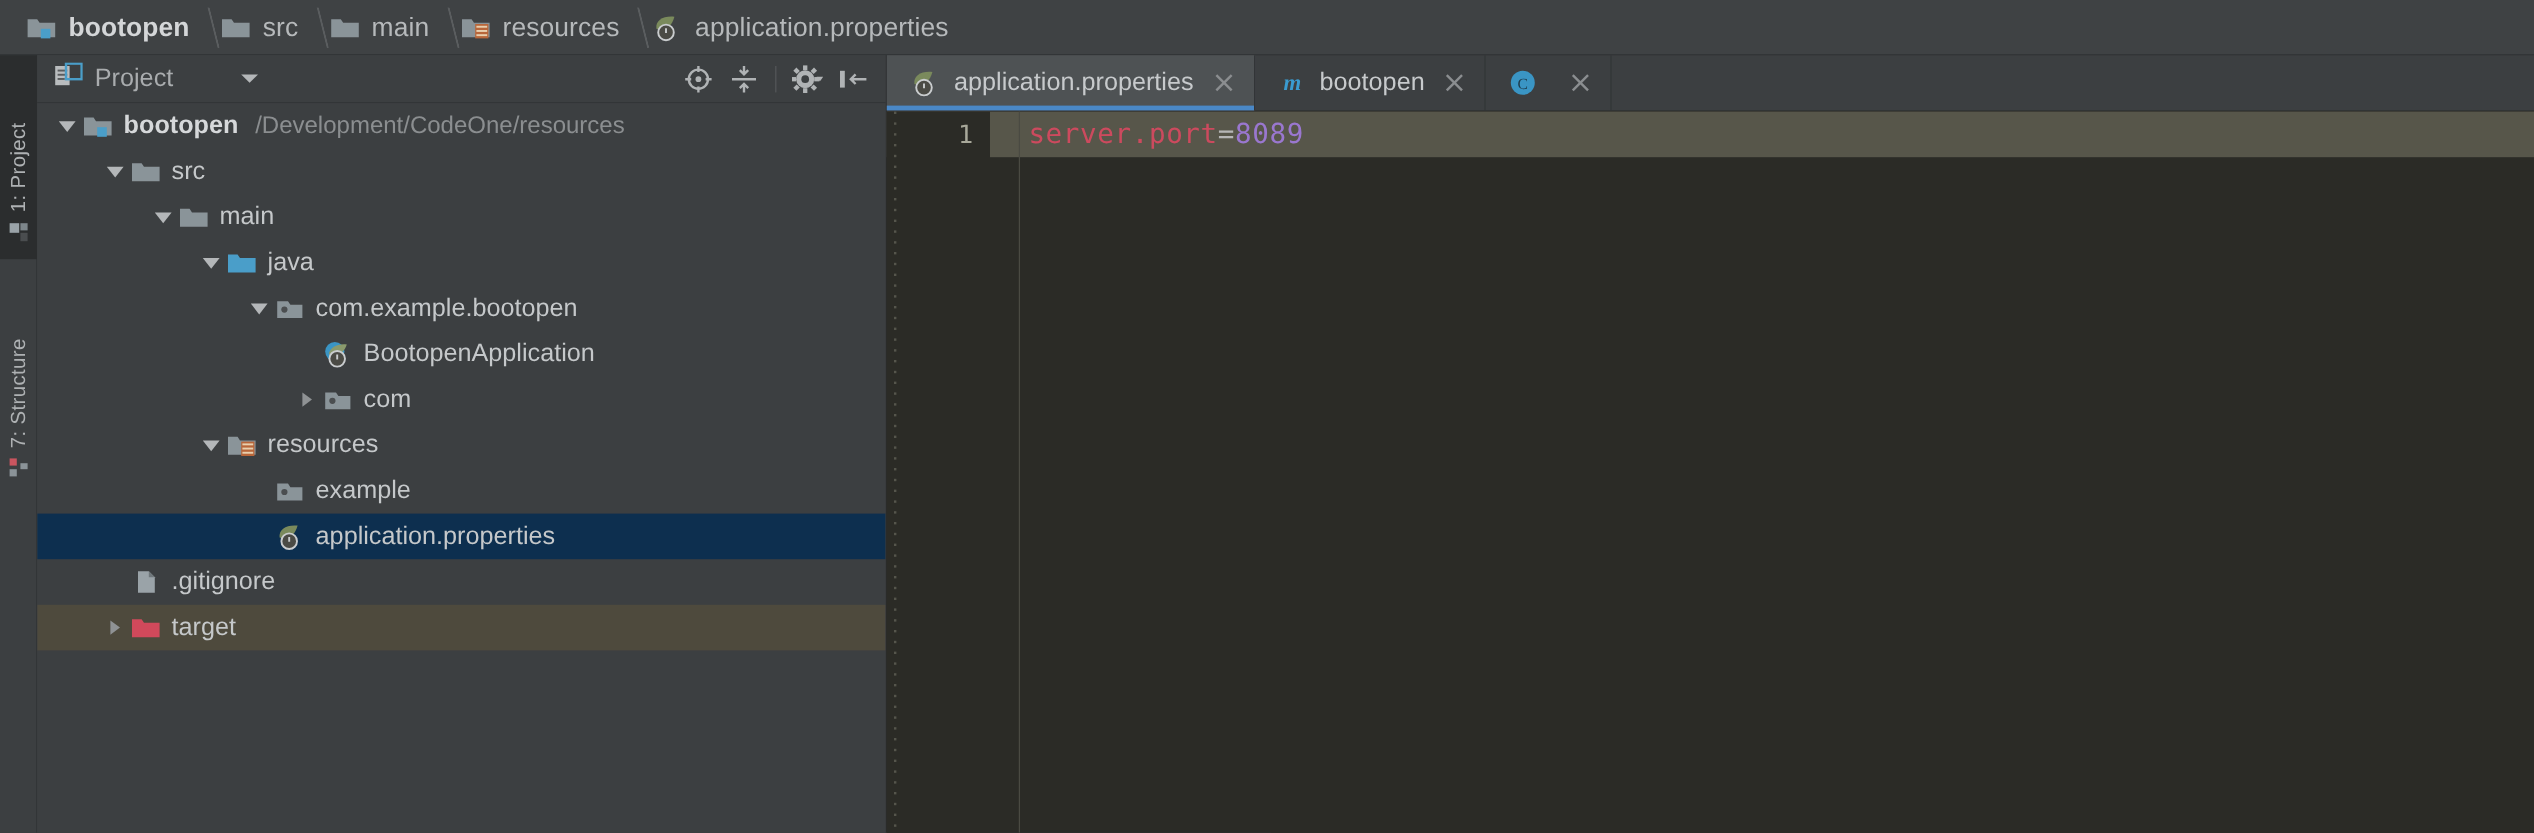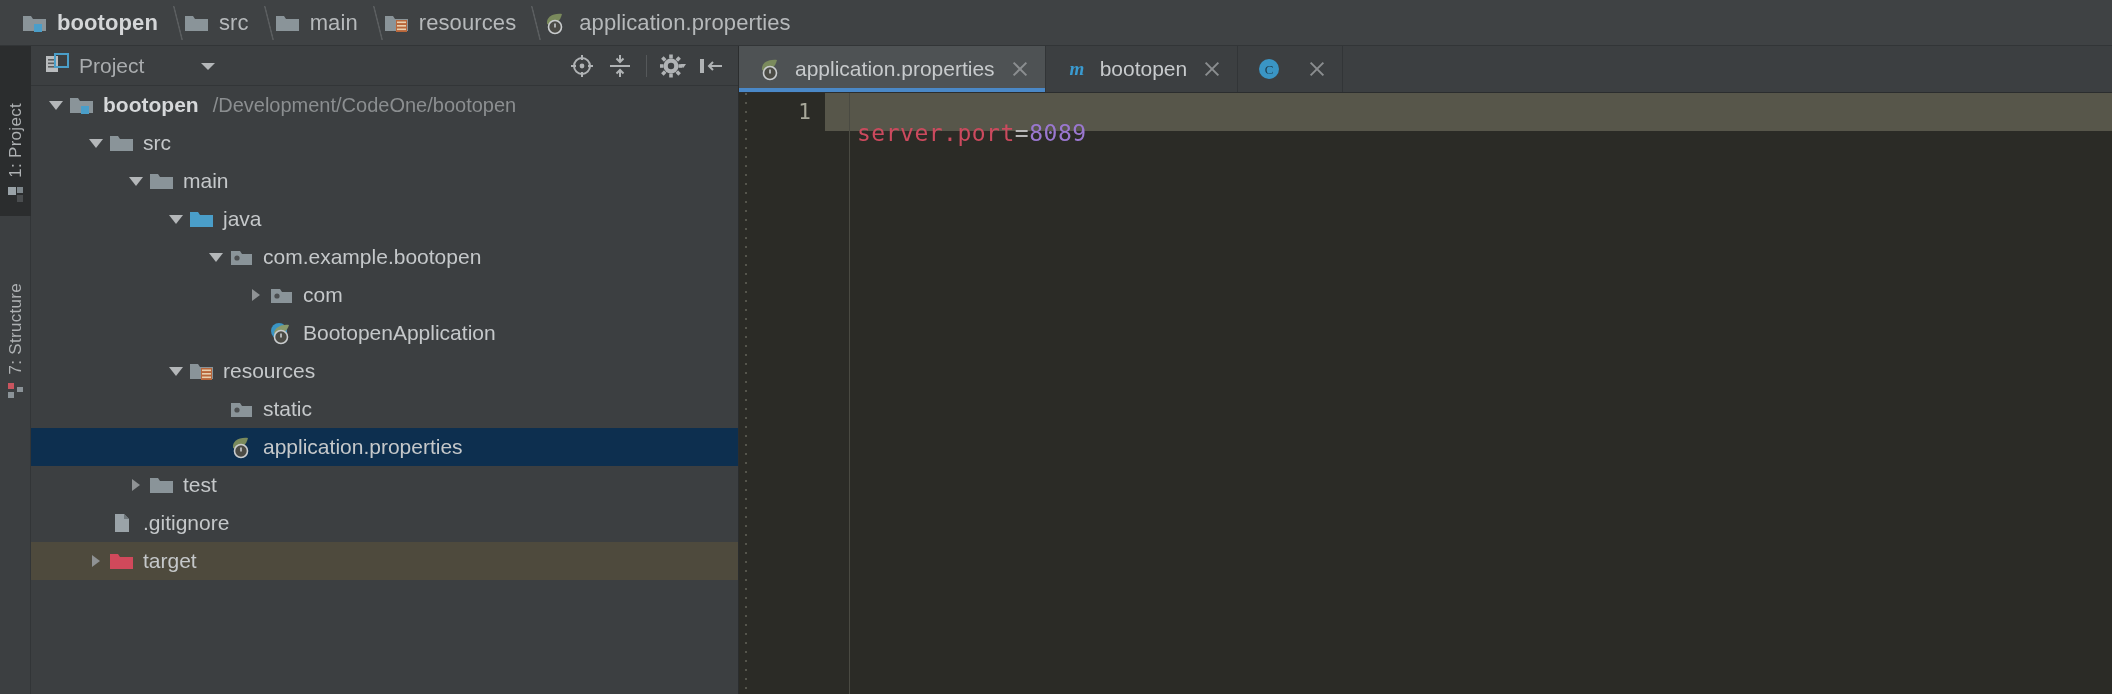--- a/index.html
+++ b/index.html
@@ -164,21 +164,21 @@
   }
   .line-no {
     position: absolute; left: 0; top: 0; width: 86px; height: 38px;
     display: flex; align-items: center; justify-content: flex-end;
     padding-right: 14px;
     color: #a8a89a; font-family: "DejaVu Sans Mono", monospace; font-size: 21px;
   }
   .code-line {
     position: absolute; left: 118px; top: 0; height: 38px;
     display: flex; align-items: center;
-    font-family: "DejaVu Sans Mono", monospace; font-size: 23px; letter-spacing: .5px; margin-top: 21px;
+    font-family: "DejaVu Sans Mono", monospace; font-size: 23px; letter-spacing: .5px;
   }
   .tok-key { color: #cc4a5e; }
   .tok-eq  { color: #b6b6b6; }
   .tok-val { color: #9a77cf; }
 </style>
 </head>
 <body>
 
 <div id="app">
 
@@ -339,21 +339,21 @@
           </div>
           <div class="tw-icon">
             <span style="display: flex; align-items: center;">
               <svg width="26" height="22" viewBox="0 0 26 22">
                 <path d="M1 4 h8 l2 3 h13 v12 H1 Z" fill="#8a9499"></path>
                 <rect x="12" y="12" width="8" height="8" fill="#4a9ec9"></rect>
               </svg>
             </span>
           </div>
           <span class="tw-label bold">bootopen</span>
-          <span class="tw-path">/Development/CodeOne/bootopen</span>
+          <span class="tw-path">/Development/CodeOne/resources</span>
         </div>
         <div class="tree-row">
           <div style="width: 54px; flex: 0 0 auto;"></div>
           <div class="tw-arrow open">
             <span class="a"></span>
           </div>
           <div class="tw-icon">
             <span style="display: flex; align-items: center;">
               <svg width="26" height="22" viewBox="0 0 26 22">
                 <path d="M1 4 h8 l2 3 h13 v12 H1 Z" fill="#8a9499"></path>
@@ -397,52 +397,52 @@
           </div>
           <div class="tw-icon">
             <span style="display: flex; align-items: center;">
               <svg width="26" height="22" viewBox="0 0 26 22">
                 <path d="M2 5 h9 l2 3 h10 v11 H2 Z" fill="#8a9499"></path>
                 <circle cx="8" cy="12" r="2.6" fill="#4b4e50"></circle>
               </svg>
             </span>
           </div>
           <span class="tw-label">com.example.bootopen</span>
-        </div>
-        <div class="tree-row">
-          <div style="width: 214px; flex: 0 0 auto;"></div>
-          <div class="tw-arrow closed">
-            <span class="a"></span>
-          </div>
-          <div class="tw-icon">
-            <span style="display: flex; align-items: center;">
-              <svg width="26" height="22" viewBox="0 0 26 22">
-                <path d="M2 5 h9 l2 3 h10 v11 H2 Z" fill="#8a9499"></path>
-                <circle cx="8" cy="12" r="2.6" fill="#4b4e50"></circle>
-              </svg>
-            </span>
-          </div>
-          <span class="tw-label">com</span>
         </div>
         <div class="tree-row">
           <div style="width: 214px; flex: 0 0 auto;"></div>
           <div class="tw-arrow none"></div>
           <div class="tw-icon">
             <span style="display: flex; align-items: center;">
               <svg width="28" height="24" viewBox="0 0 28 24">
                 <circle cx="11" cy="10" r="8" fill="#3a95c4"></circle>
                 <path d="M6 12 C7 6, 14 3, 21 4 C19 11, 12 15, 6 12 Z" fill="#8a9a6c"></path>
                 <circle cx="13" cy="16" r="6.5" fill="#4b4b45" stroke="#c9ccce" stroke-width="1.6"></circle>
                 <path d="M13 12.5 v4" stroke="#c9ccce" stroke-width="1.6" fill="none"></path>
               </svg>
             </span>
           </div>
           <span class="tw-label">BootopenApplication</span>
         </div>
         <div class="tree-row">
+          <div style="width: 214px; flex: 0 0 auto;"></div>
+          <div class="tw-arrow closed">
+            <span class="a"></span>
+          </div>
+          <div class="tw-icon">
+            <span style="display: flex; align-items: center;">
+              <svg width="26" height="22" viewBox="0 0 26 22">
+                <path d="M2 5 h9 l2 3 h10 v11 H2 Z" fill="#8a9499"></path>
+                <circle cx="8" cy="12" r="2.6" fill="#4b4e50"></circle>
+              </svg>
+            </span>
+          </div>
+          <span class="tw-label">com</span>
+        </div>
+        <div class="tree-row">
           <div style="width: 134px; flex: 0 0 auto;"></div>
           <div class="tw-arrow open">
             <span class="a"></span>
           </div>
           <div class="tw-icon">
             <span style="display: flex; align-items: center;">
               <svg width="26" height="22" viewBox="0 0 26 22">
                 <path d="M1 4 h8 l2 3 h13 v12 H1 Z" fill="#8a9499"></path>
                 <rect x="12" y="8" width="11" height="12" fill="#b8663a"></rect>
                 <rect x="13" y="9.5" width="9" height="1.6" fill="#e8cfae"></rect>
@@ -457,49 +457,35 @@
           <div style="width: 174px; flex: 0 0 auto;"></div>
           <div class="tw-arrow none"></div>
           <div class="tw-icon">
             <span style="display: flex; align-items: center;">
               <svg width="26" height="22" viewBox="0 0 26 22">
                 <path d="M2 5 h9 l2 3 h10 v11 H2 Z" fill="#8a9499"></path>
                 <circle cx="8" cy="12" r="2.6" fill="#4b4e50"></circle>
               </svg>
             </span>
           </div>
-          <span class="tw-label">static</span>
+          <span class="tw-label">example</span>
         </div>
         <div class="tree-row selected">
           <div style="width: 174px; flex: 0 0 auto;"></div>
           <div class="tw-arrow none"></div>
           <div class="tw-icon">
             <span style="display: flex; align-items: center;">
               <svg width="28" height="24" viewBox="0 0 28 24">
                 <path d="M5 13 C4 6, 11 2, 20 3 C18 11, 12 16, 5 13 Z" fill="#7a8a5c"></path>
                 <circle cx="13" cy="16" r="6.5" fill="#4b4b45" stroke="#c9ccce" stroke-width="1.6"></circle>
                 <path d="M13 12.5 v4" stroke="#c9ccce" stroke-width="1.6" fill="none"></path>
               </svg>
             </span>
           </div>
           <span class="tw-label">application.properties</span>
-        </div>
-        <div class="tree-row">
-          <div style="width: 94px; flex: 0 0 auto;"></div>
-          <div class="tw-arrow closed">
-            <span class="a"></span>
-          </div>
-          <div class="tw-icon">
-            <span style="display: flex; align-items: center;">
-              <svg width="26" height="22" viewBox="0 0 26 22">
-                <path d="M1 4 h8 l2 3 h13 v12 H1 Z" fill="#8a9499"></path>
-              </svg>
-            </span>
-          </div>
-          <span class="tw-label">test</span>
         </div>
         <div class="tree-row">
           <div style="width: 54px; flex: 0 0 auto;"></div>
           <div class="tw-arrow none"></div>
           <div class="tw-icon">
             <span style="display: flex; align-items: center;">
               <svg width="26" height="22" viewBox="0 0 26 22">
                 <path d="M6 2 h9 l5 5 v13 H6 Z" fill="#9aa3a8"></path>
                 <path d="M15 2 v5 h5 Z" fill="#6f777b"></path>
               </svg>

